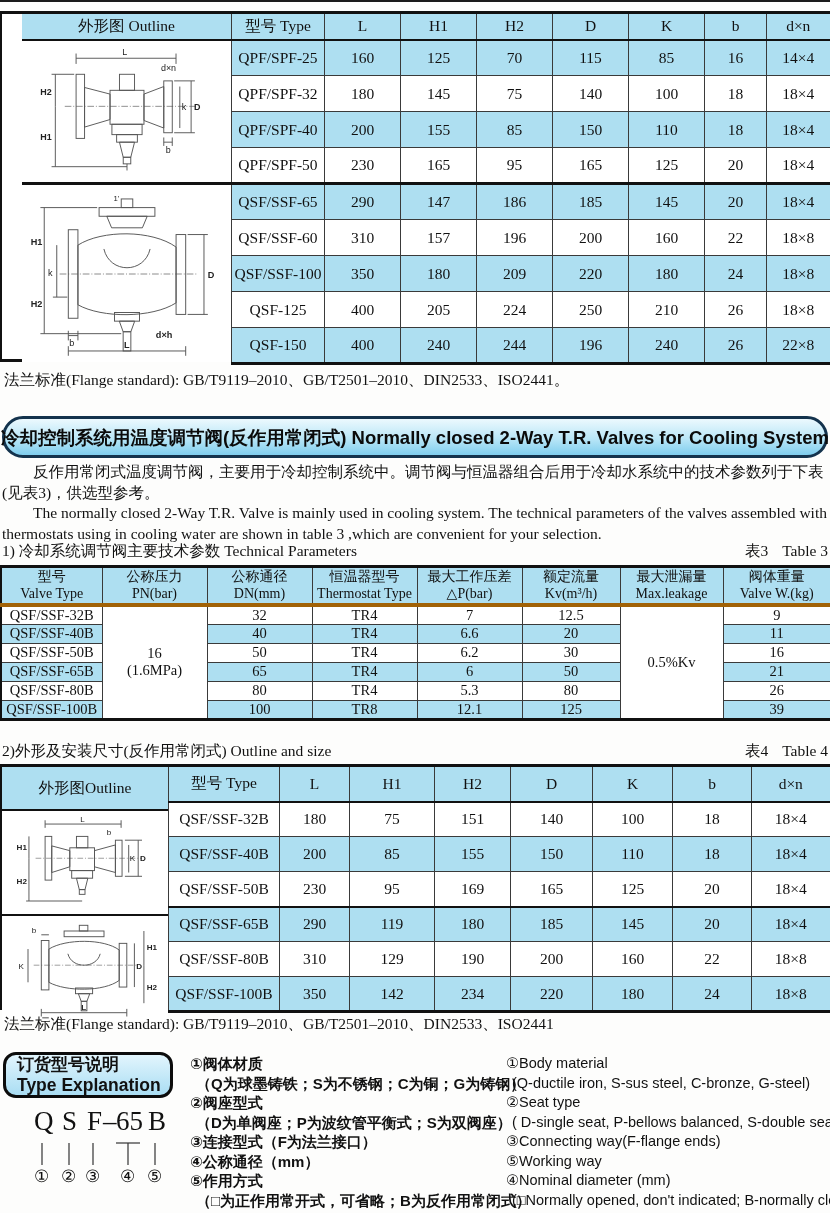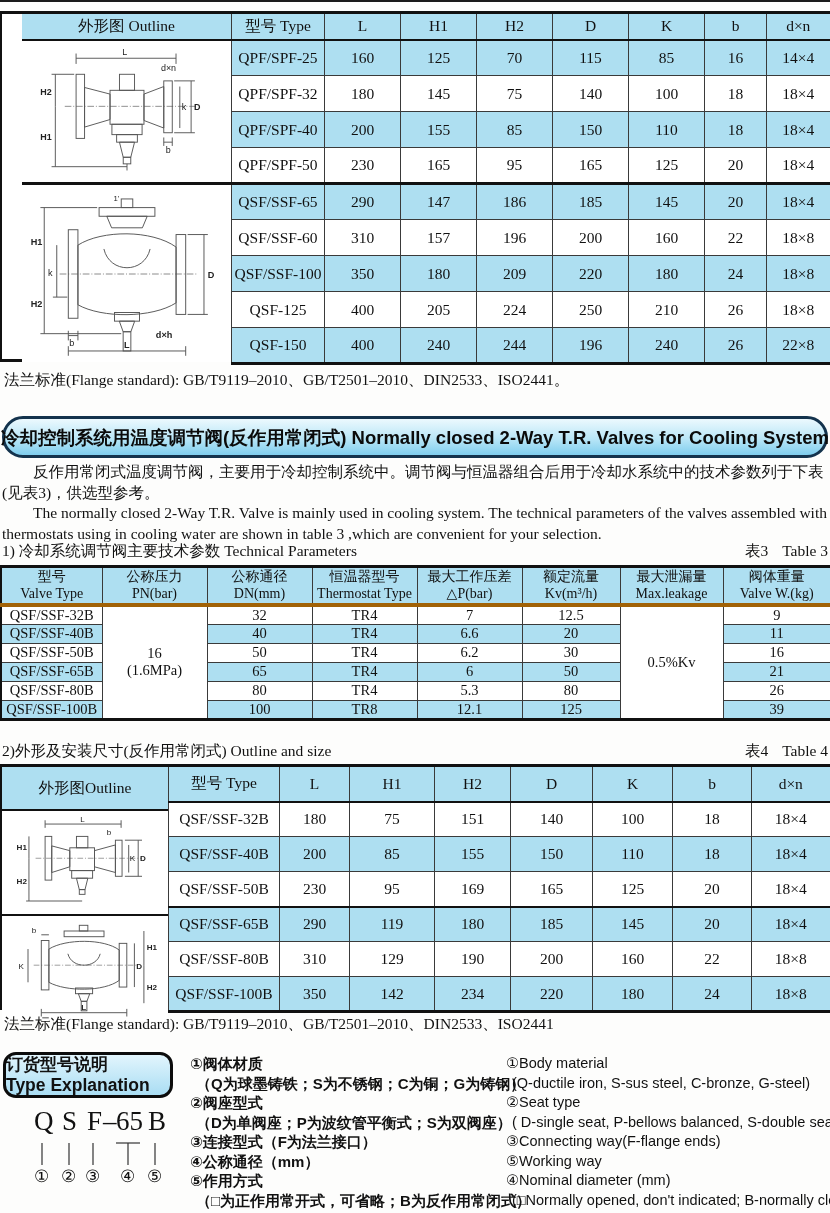--- a/index.html
+++ b/index.html
@@ -62,21 +62,21 @@
     display:flex;align-items:center;justify-content:center;
     font-weight:bold;font-size:18.5px;white-space:nowrap;color:#0b0b0b;
   }
   
   #intro{position:absolute;left:2px;top:462px;width:826px;font-size:15.5px;line-height:20.5px;}
   #intro p{margin:0;text-indent:2em;}
   
   #badge{
     position:absolute;left:3px;top:1052px;width:170px;height:46px;border-radius:13px;
     border:3px solid #0c0c0c;background:linear-gradient(180deg,#e2f5fd 0%,#a9ddf3 100%);
-    display:flex;flex-direction:column;justify-content:center;
+    display:flex;flex-direction:column;justify-content:center;padding-left:11px;
     font-weight:bold;line-height:20px;
   }
   #badge .zh{font-size:17px;}
   #badge .en{font-size:17.5px;}
   #code-area{position:absolute;left:26px;top:1106px;width:160px;height:90px;}
   #code-area .letter{position:absolute;top:0;font-size:27px;font-family:"Liberation Serif","DejaVu Serif",serif;}
   #code-area .marker{position:absolute;top:60px;font-size:17px;}
   #code-lines{position:absolute;left:0;top:33px;}
   .list{position:absolute;font-family:"Liberation Sans","DejaVu Sans",sans-serif;}
   #zh-list{left:190px;top:1054px;width:312px;font-size:15px;line-height:19.5px;font-weight:bold;}

